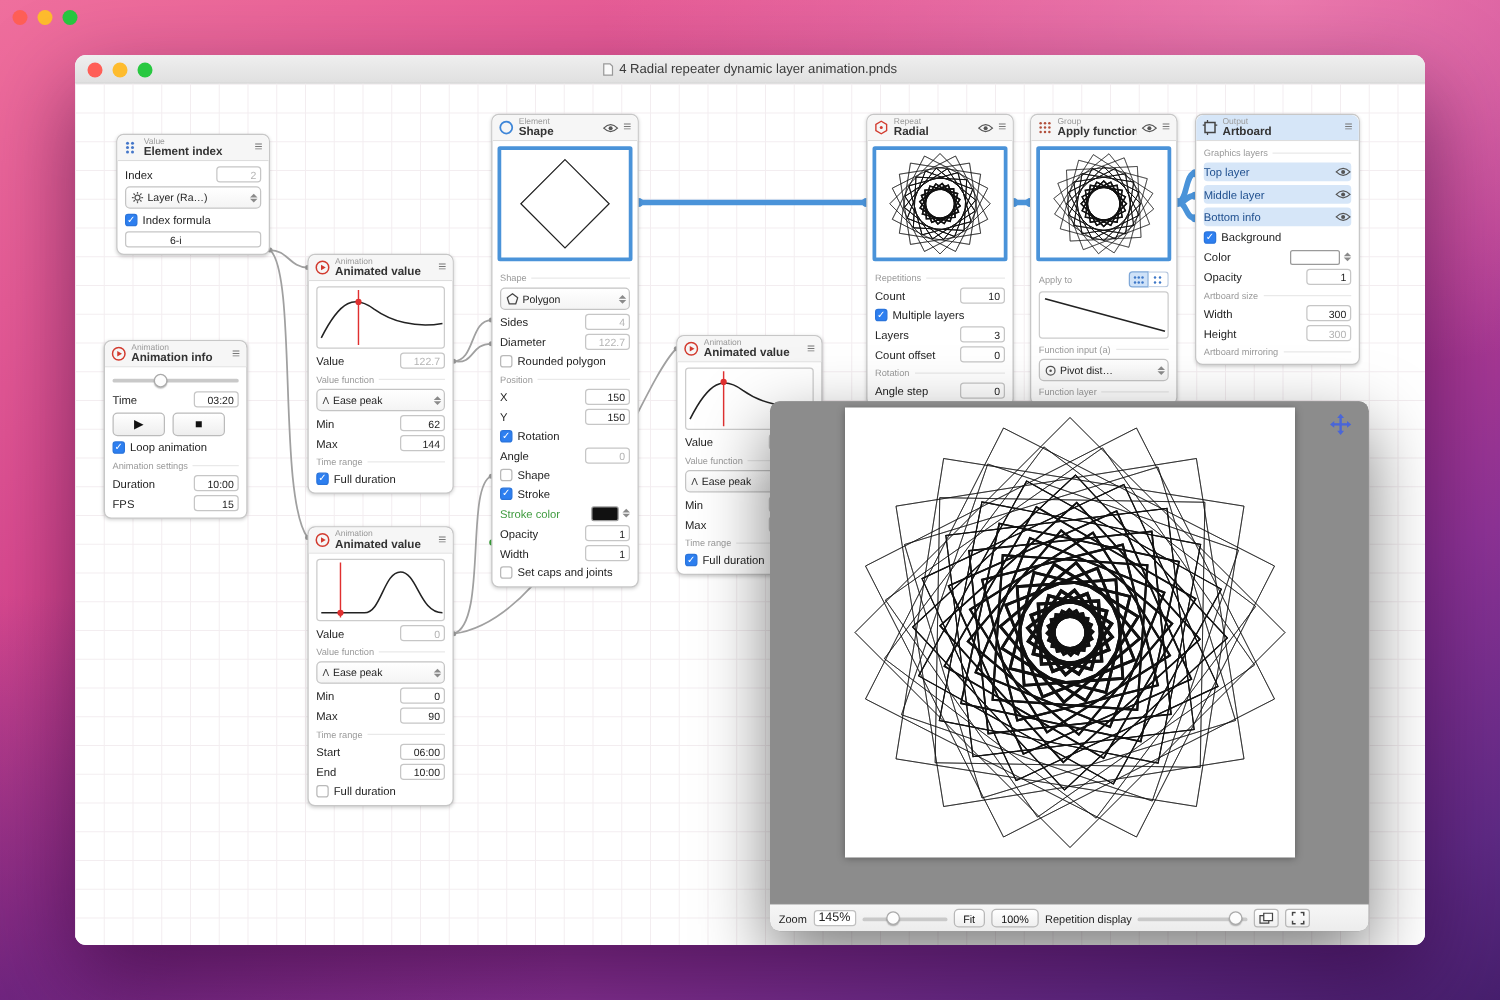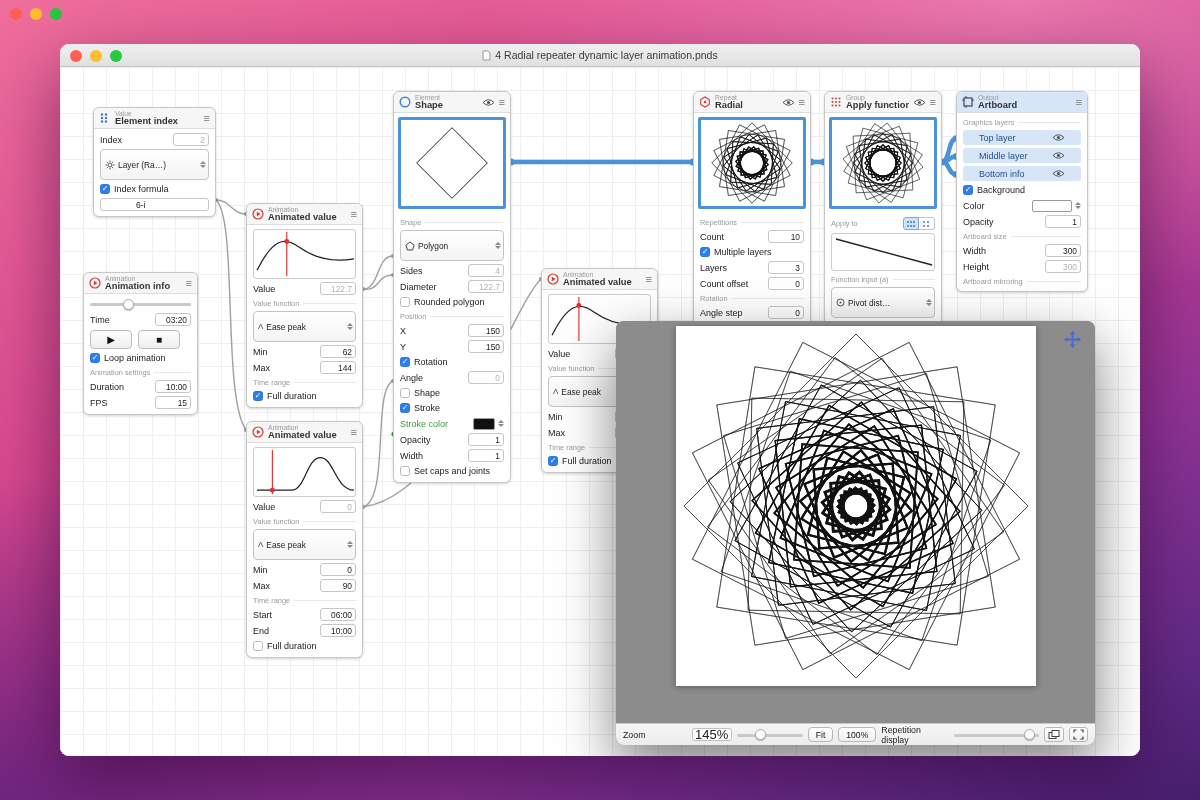--- a/index.html
+++ b/index.html
@@ -39,40 +39,40 @@
   .eye-icon { display:flex; }
   .node-body { padding:4px 6px 5px; display:flex; flex-direction:column; gap:3px; }
   .row { display:flex; align-items:center; justify-content:space-between; height:13px; }
   .row label { font-size:9px; color:#222; }
   .field { min-width:36px; width:36px; height:13px; border:1px solid #c6c6c6; border-radius:3px; background:#fff;
     font-size:8.4px; color:#222; display:flex; align-items:center; justify-content:flex-end; padding:0 3px; }
   .field.grayed { color:#b3b3b3; }
   .field.wide { width:100%; justify-content:flex-start;padding-left:35px; }
   .caption { display:flex; align-items:center; gap:4px; font-size:7.4px; color:#9a9a9a; height:10px; white-space:nowrap; }
   .caption::after { content:""; flex:1; height:1px; background:#e9e9e9; }
-  .dropdown { display:flex; align-items:center; gap:3px; height:31px; border:1px solid #c4c4c4; border-radius:4px;
+  .dropdown { display:flex; align-items:center; gap:3px; height:18px; border:1px solid #c4c4c4; border-radius:4px;
     padding:0 2px 0 4px; background:linear-gradient(#fff,#f4f4f4); }
   .dd-label { flex:1; font-size:8.4px; color:#222; white-space:nowrap; overflow:hidden; }
   .stepper { display:flex; flex-direction:column; gap:1px; }
   .stepper i { display:block; width:0; height:0; border-left:3px solid transparent; border-right:3px solid transparent; }
   .stepper .up { border-bottom:3.5px solid #8a8a8a; }
   .stepper .down { border-top:3.5px solid #8a8a8a; }
   .checkbox-row { display:flex; align-items:center; gap:4px; height:12px; }
   .cb { width:10px; height:10px; border-radius:2.5px; border:1px solid #b9b9b9; background:#fff; flex:0 0 auto;
     display:flex; align-items:center; justify-content:center; font-size:8px; color:#fff; line-height:1; }
   .cb.checked { background:#2d7ff0; border-color:#2a74db; }
   .preview-box { border:3px solid #4a93d9; border-radius:2px; background:#fff; margin:4px; height:92px;
     display:flex; align-items:center; justify-content:center; overflow:hidden; }
   .graphbox { border:1px solid #ccc; border-radius:3px; background:#fff; height:50px; overflow:hidden; }
   .swatch { height:12px; border:1px solid #9a9a9a; border-radius:2px; }
   .swatch.black { width:22px; background:#111; }
   .swatch.white { width:40px; background:#fff; }
   .swatch-wrap { display:flex; align-items:center; gap:3px; }
   .layer-row { background:#d6e6f8; border-radius:3px; height:15px; display:flex; align-items:center;
-    justify-content:space-between; padding:0 16px; color:#20508f; font-size:9px;gap:23px; }
+    justify-content:space-between; padding:0 0; color:#20508f; font-size:9px;gap:23px; }
   .slider { position:relative; height:12px; }
   .slider .track { position:absolute; left:0; right:0; top:5px; height:3px; background:#c9c9c9; border-radius:2px; }
   .slider .knob { position:absolute; top:0.5px; width:11px; height:11px; border-radius:50%; background:#fdfdfd;
     border:1px solid #aaa; box-shadow:0 1px 1px rgba(0,0,0,.25); }
   .btn { height:19px; min-width:42px; border:1px solid #bbb; border-radius:4px; background:linear-gradient(#fff,#eee);
     font-size:10px; display:flex; align-items:center; justify-content:center; color:#111; }
   .seg-btn { width:16px; height:13px; border:1px solid #b5c6dd; background:#fff; display:flex; align-items:center; justify-content:center; }
   .seg-btn.sel { background:#cfe2f8; border-color:#7fa8d8; }
   .seg { display:flex; }
   .seg .seg-btn:first-child { border-radius:3px 0 0 3px; }
@@ -86,21 +86,21 @@
   .pw-titlebar .tl { top:6px; }
   .pw-titlebar .tl i { width:11px; height:11px; }
   .pw-title { font-size:10px; color:#3a3a3a; }
   .pw-content { flex:1; position:relative; background:#8c8c8c; }
   .pw-canvas { position:absolute; left:60px; top:5px; width:360px; height:360px; background:#fff;
     box-shadow:0 1px 6px rgba(0,0,0,.35); }
   .move-icon { position:absolute; right:14px; top:10px; }
   .pw-toolbar { flex:0 0 auto; height:22px; background:linear-gradient(#f6f6f6,#ececec); border-top:1px solid #c8c8c8;
     display:flex; align-items:center; gap:5px; padding:0 7px; font-size:8.8px; color:#222; }
   .pw-field { height:13px; min-width:34px; border:1px solid #c0c0c0; border-radius:3px; background:#fff;
-    display:flex; align-items:center; justify-content:center; padding:0 3px; font-size:13px;margin-left:41px; }
+    display:flex; align-items:center; justify-content:center; padding:0 3px; font-size:10px; }
   .pw-slider { position:relative; width:68px; height:12px; }
   .pw-slider.wide { width:88px; }
   .pw-btn { height:15px; border:1px solid #b8b8b8; border-radius:4px; background:linear-gradient(#fff,#efefef);
     font-size:8.6px; padding:0 7px; display:flex; align-items:center; color:#111; font-family:inherit; }
   .pw-icon-btn { width:20px; height:15px; border:1px solid #b8b8b8; border-radius:3px; background:linear-gradient(#fff,#efefef);
     display:flex; align-items:center; justify-content:center; }
   label, .caption, .hdr-cat, .hdr-title, .pw-title, .win-title { user-select:none; }
 </style>
 </head>
 <body>

